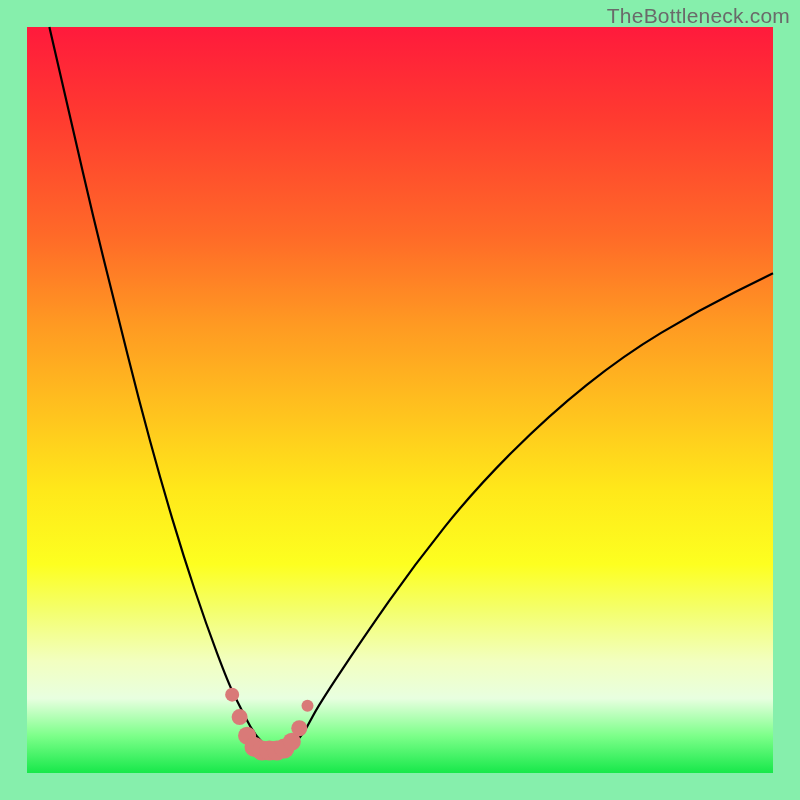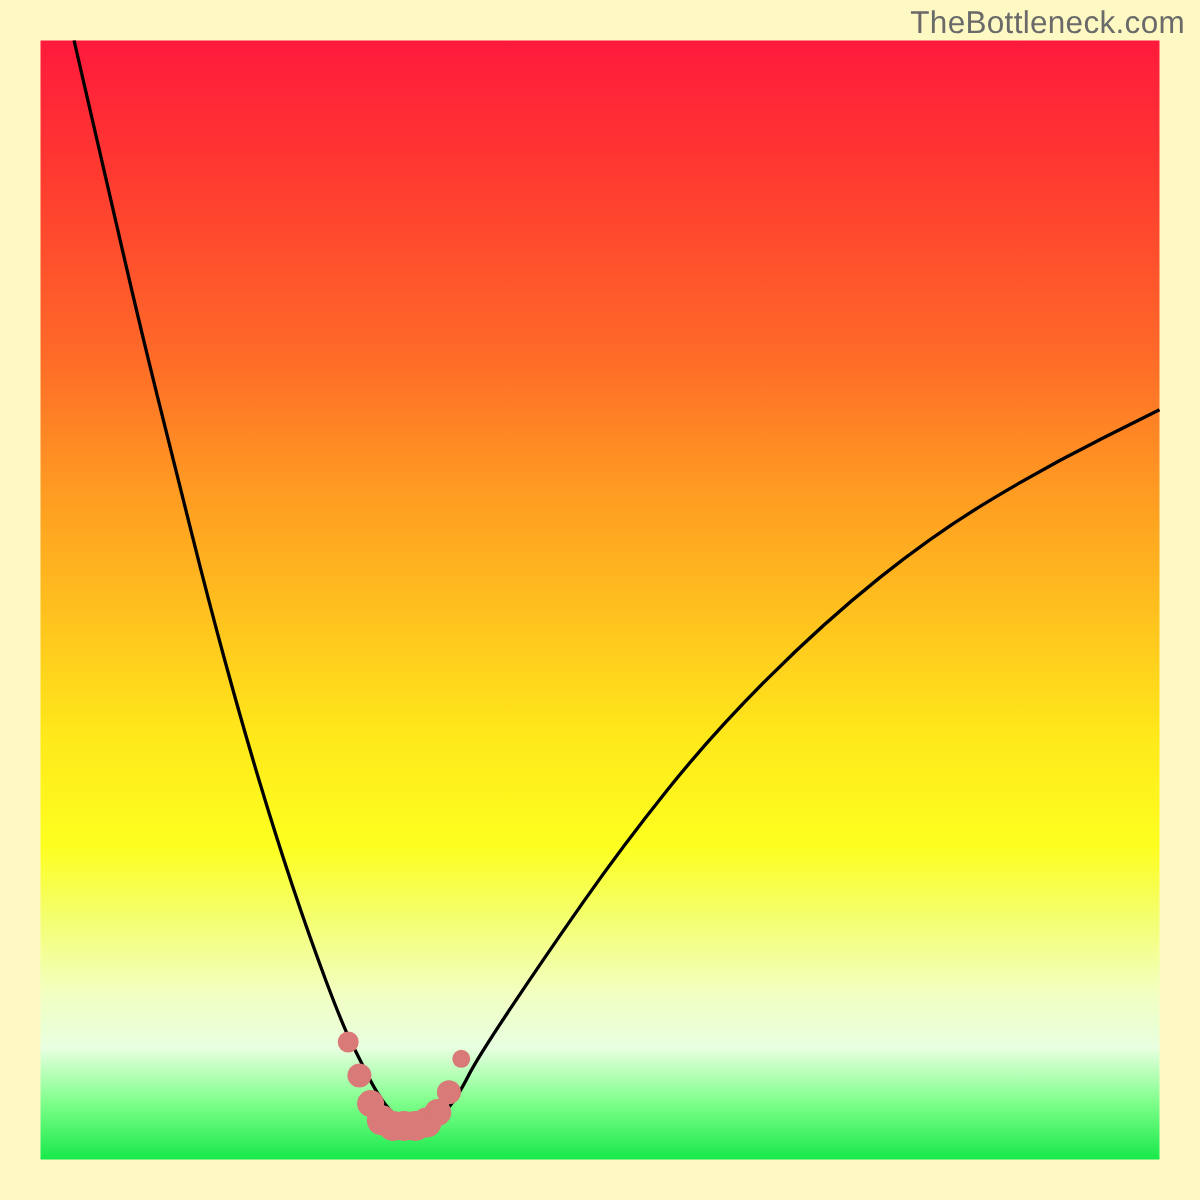--- a/index.html
+++ b/index.html
@@ -8,21 +8,21 @@
     width: 800px;
     height: 800px;
     background: #000;
     font-family: Arial, Helvetica, sans-serif;
     overflow: hidden;
   }
   .frame {
     position: relative;
     width: 800px;
     height: 800px;
-    background: #fef9c3;
+    background: #86efac;
   }
   .watermark {
     position: absolute;
     top: 4px;
     right: 10px;
     color: #6a6a6a;
     font-size: 21px;
     font-weight: 500;
     letter-spacing: 0.2px;
     z-index: 10;

